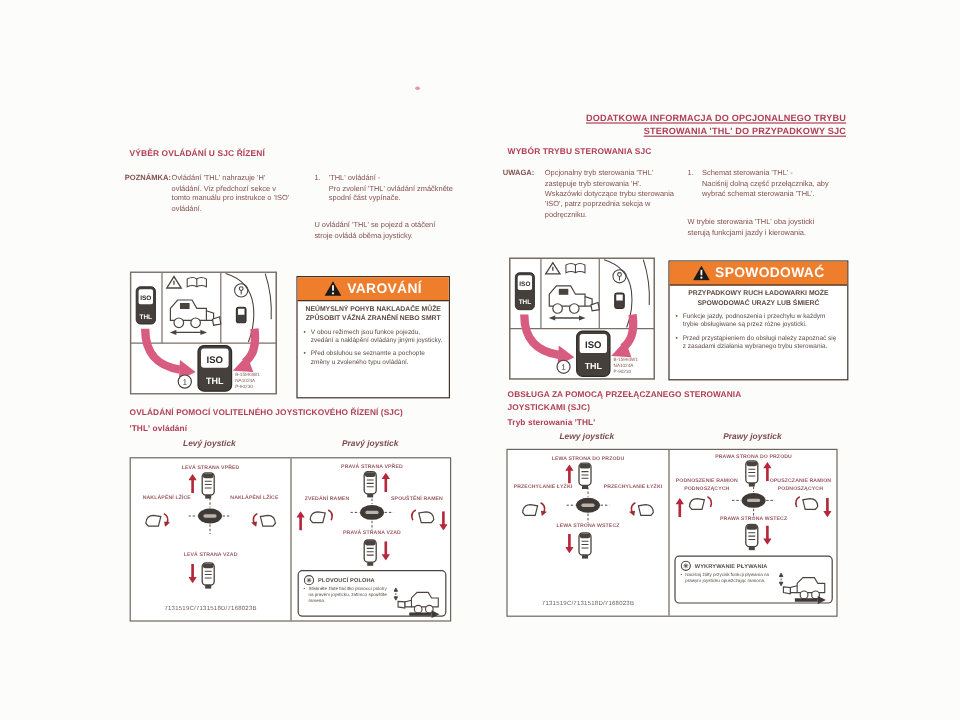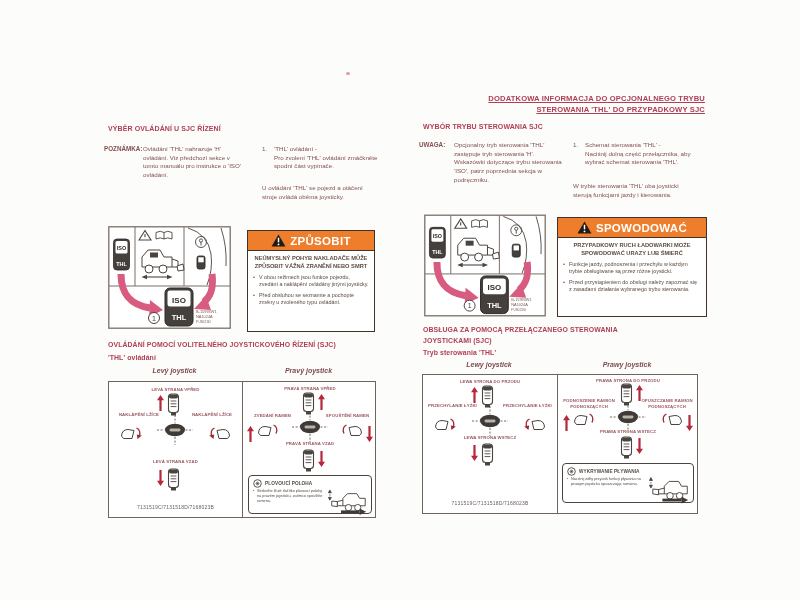--- a/index.html
+++ b/index.html
@@ -136,21 +136,21 @@
       </g>
     </svg>
 
     <div class="wbox" style="left:152px;top:145px;width:128px;height:102px;">
       <div class="whead">
         <svg width="15" height="13" viewBox="0 0 16 14">
           <path d="M8 0.5 L15.5 13.5 L0.5 13.5 Z" fill="#1d1a17"></path>
           <path d="M8 4 L8 9" stroke="#fff" stroke-width="1.6"></path>
             <circle cx="8" cy="11.2" r="1" fill="#fff"></circle>
         </svg>
-        <span class="wtxt">ZPŮSOBIT</span>
+        <span class="wtxt">VAROVÁNÍ</span>
       </div>
       <div class="wheadline">NEÚMYSLNÝ POHYB NAKLADAČE MŮŽE ZPŮSOBIT VÁŽNÁ ZRANĚNÍ NEBO SMRT</div>
       <div class="wbul">V obou režimech jsou funkce pojezdu, zvedání a naklápění ovládány jinými joysticky.</div>
       <div class="wbul">Před obsluhou se seznamte a pochopte změny u zvoleného typu ovládání.</div>
     </div>
 
     <div class="abs t-section" style="left:13px;top:255px;width:282px;">OVLÁDÁNÍ POMOCÍ VOLITELNÉHO JOYSTICKOVÉHO ŘÍZENÍ (SJC)</div>
     <div class="abs t-section" style="left:13px;top:268px;">'THL' ovládání</div>
 
     <div class="abs t-jtitle" style="left:13px;width:133px;top:282px;">Levý joystick</div>

